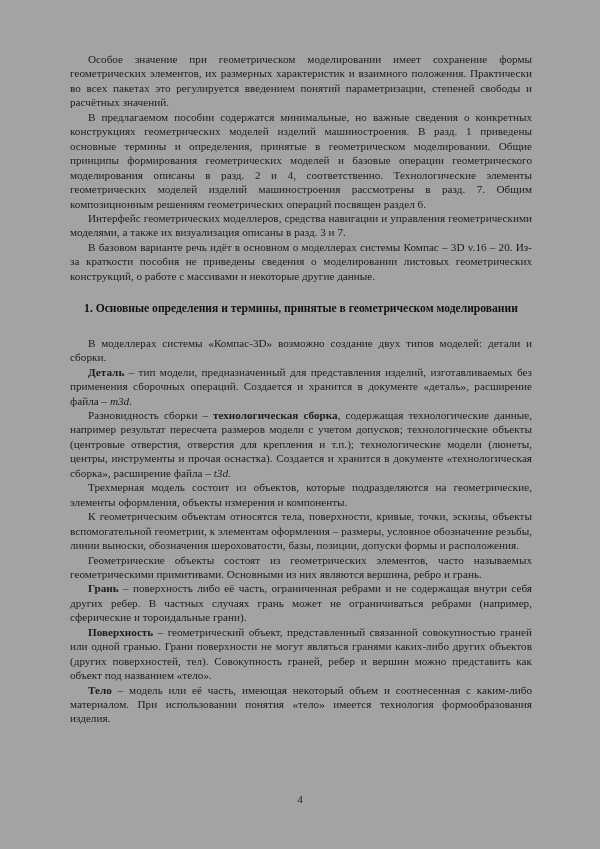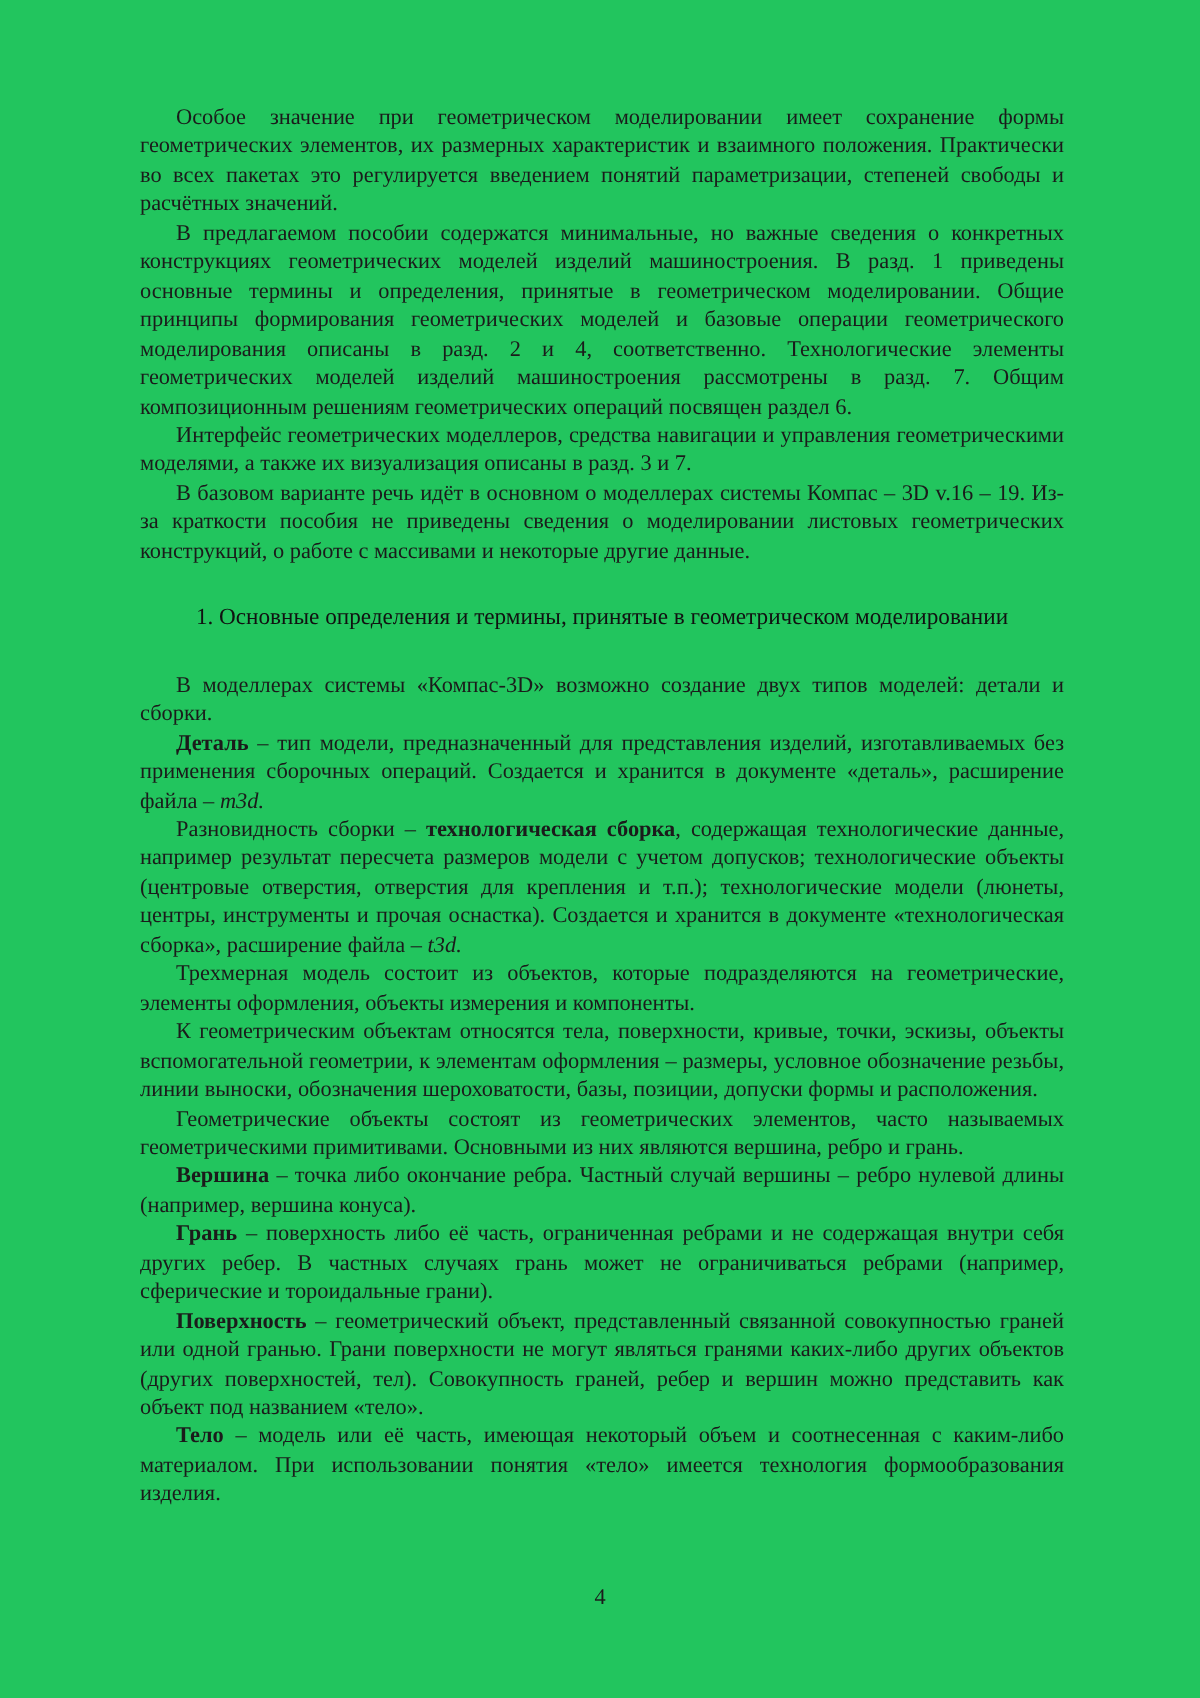--- a/index.html
+++ b/index.html
@@ -4,21 +4,21 @@
 <style>
   html, body {
     margin: 0;
     padding: 0;
     background: #ffffff;
   }
   .page {
     position: relative;
     width: 600px;
     height: 849px;
-    background: #22c55e;
+    background: #a3a3a3;
     overflow: hidden;
     font-family: "Liberation Serif", "DejaVu Serif", serif;
     color: #1a1a1a;
   }
   .content {
     position: absolute;
     left: 70px;
     top: 52px;
     width: 462px;
   }
@@ -36,21 +36,21 @@
   }
   .ital {
     font-style: italic;
     margin-top: 20px;
   }
   h1.section-heading {
     margin: 0;
     padding: 0;
     font-size: 11.6px;
     line-height: 14.45px;
-    font-weight: normal;
+    font-weight: bold;
     text-align: center;
     color: #111111;
   }
   .gap-before-heading {
     height: 19px;
   }
   .gap-after-heading {
     height: 19px;
   }
   .page-number {
@@ -67,38 +67,37 @@
 </head>
 <body>
 
 <div class="page">
 
   <div class="content">
 
     <p class="para">Особое значение при геометрическом моделировании имеет сохранение формы геометрических элементов, их размерных характеристик и взаимного положения. Практически во всех пакетах это регулируется введением понятий параметризации, степеней свободы и расчётных значений.</p>
     <p class="para">В предлагаемом пособии содержатся минимальные, но важные сведения о конкретных конструкциях геометрических моделей изделий машиностроения. В разд. 1 приведены основные термины и определения, принятые в геометрическом моделировании. Общие принципы формирования геометрических моделей и базовые операции геометрического моделирования описаны в разд. 2 и 4, соответственно. Технологические элементы геометрических моделей изделий машиностроения рассмотрены в разд. 7. Общим композиционным решениям геометрических операций посвящен раздел 6.</p>
     <p class="para">Интерфейс геометрических моделлеров, средства навигации и управления геометрическими моделями, а также их визуализация описаны в разд. 3 и 7.</p>
-    <p class="para">В базовом варианте речь идёт в основном о моделлерах системы Компас – 3D v.16 – 19. Из-за краткости пособия не приведены сведения о моделировании листовых геометрических конструкций, о работе с массивами и некоторые другие данные.</p>
+    <p class="para">В базовом варианте речь идёт в основном о моделлерах системы Компас – 3D v.16 – 20. Из-за краткости пособия не приведены сведения о моделировании листовых геометрических конструкций, о работе с массивами и некоторые другие данные.</p>
 
     <div class="gap-before-heading"></div>
     <h1 class="section-heading">1. Основные определения и термины, принятые в геометрическом моделировании</h1>
     <div class="gap-after-heading"></div>
 
     <p class="para">В моделлерах системы «Компас-3D» возможно создание двух типов моделей: детали и сборки.</p>
 
     <p class="para"><span class="term">Деталь</span><span> – тип модели, предназначенный для представления изделий, изготавливаемых без применения сборочных операций. Создается и хранится в документе «деталь», расширение файла – </span><span class="ital">m3d</span><span class="ital">.</span></p>
 
 
     <p class="para"><span>Разновидность сборки – </span><span class="term">технологическая сборка</span><span>, содержащая технологические данные, например результат пересчета размеров модели с учетом допусков; технологические объекты (центровые отверстия, отверстия для крепления и т.п.); технологические модели (люнеты, центры, инструменты и прочая оснастка). Создается и хранится в документе «технологическая сборка», расширение файла – </span><span class="ital">t3d</span><span class="ital">.</span></p>
 
     <p class="para">Трехмерная модель состоит из объектов, которые подразделяются на геометрические, элементы оформления, объекты измерения и компоненты.</p>
     <p class="para">К геометрическим объектам относятся тела, поверхности, кривые, точки, эскизы, объекты вспомогательной геометрии, к элементам оформления – размеры, условное обозначение резьбы, линии выноски, обозначения шероховатости, базы, позиции, допуски формы и расположения.</p>
     <p class="para">Геометрические объекты состоят из геометрических элементов, часто называемых геометрическими примитивами. Основными из них являются вершина, ребро и грань.</p>
 
-    <p class="para"><span class="term">Вершина</span><span> – точка либо окончание ребра. Частный случай вершины – ребро нулевой длины (например, вершина конуса).</span></p>
 
 
     <p class="para"><span class="term">Грань</span><span> – поверхность либо её часть, ограниченная ребрами и не содержащая внутри себя других ребер. В частных случаях грань может не ограничиваться ребрами (например, сферические и тороидальные грани).</span></p>
 
     <p class="para"><span class="term">Поверхность</span><span> – геометрический объект, представленный связанной совокупностью граней или одной гранью. Грани поверхности не могут являться гранями каких-либо других объектов (других поверхностей, тел). Совокупность граней, ребер и вершин можно представить как объект под названием «тело».</span></p>
 
     <p class="para"><span class="term">Тело</span><span> – модель или её часть, имеющая некоторый объем и соотнесенная с каким-либо материалом. При использовании понятия «тело» имеется технология формообразования изделия.</span></p>
 
   </div>
 

